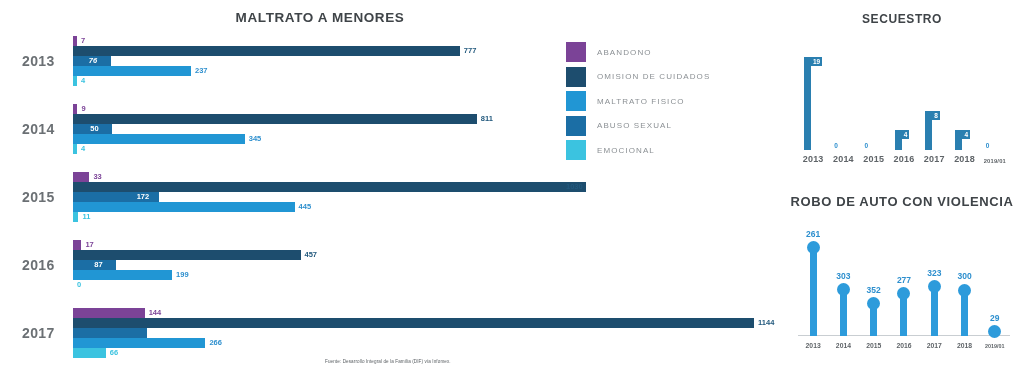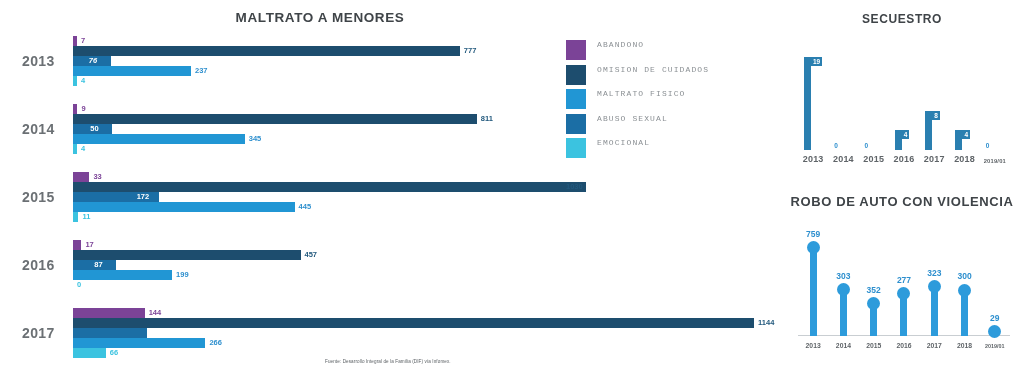--- a/index.html
+++ b/index.html
@@ -39,21 +39,21 @@
     line-height:11px;white-space:nowrap;
   }
   .bar-val.inside{color:#ffffff;}
   .bar-val.outside{color:#2d8fce;}
   .bar-val.purple{color:#7b4397;}
   .bar-val.navy{color:#22597d;}
   .bar-val.cyan{color:#3bc3e0;}
 
   
   #legend{position:absolute;left:566px;top:40px;width:180px;}
-  .legend-item{display:flex;height:24.5px;font-family:Liberation Mono, monospace;}
+  .legend-item{display:flex;align-items:center;height:24.5px;}
   .legend-swatch{width:20px;height:20px;flex:0 0 20px;}
   .legend-label{
     margin-left:11px;font-size:8px;color:#8b9094;letter-spacing:1.1px;
     white-space:nowrap;
   }
 
   
   #right-panel{position:absolute;left:780px;top:0;width:244px;height:384px;}
 
   #secuestro{position:absolute;left:0;top:0;width:244px;height:186px;}
@@ -295,21 +295,21 @@
         </div>
     </div>
 
     <div id="robo">
       <div id="robo-title" class="chart-title">ROBO DE AUTO CON VIOLENCIA</div>
       <div id="robo-plot">
         <div id="robo-axisline"></div>
       <div class="lcol" style="left: 0px; width: 30.2857px;">
             <div class="lstem" style="height: 88.0469px; left: 11.6429px; background: rgb(45, 155, 219);"></div>
             <div class="ldot" style="bottom: 81.5469px; left: 8.64286px; background: rgb(45, 155, 219);"></div>
-            <div class="lval" style="bottom: 97.0469px; width: 30.2857px;">759</div>
+            <div class="lval" style="bottom: 97.0469px; width: 30.2857px;">261</div>
             <div class="laxis" style="width: 32.2857px;">2013</div>
           </div>
           <div class="lcol" style="left: 30.2857px; width: 30.2857px;">
             <div class="lstem" style="height: 46.3969px; left: 11.6429px; background: rgb(45, 155, 219);"></div>
             <div class="ldot" style="bottom: 39.8969px; left: 8.64286px; background: rgb(45, 155, 219);"></div>
             <div class="lval" style="bottom: 55.3969px; width: 30.2857px;">303</div>
             <div class="laxis" style="width: 32.2857px;">2014</div>
           </div>
           <div class="lcol" style="left: 60.5714px; width: 30.2857px;">
             <div class="lstem" style="height: 32.3094px; left: 11.6429px; background: rgb(45, 155, 219);"></div>

